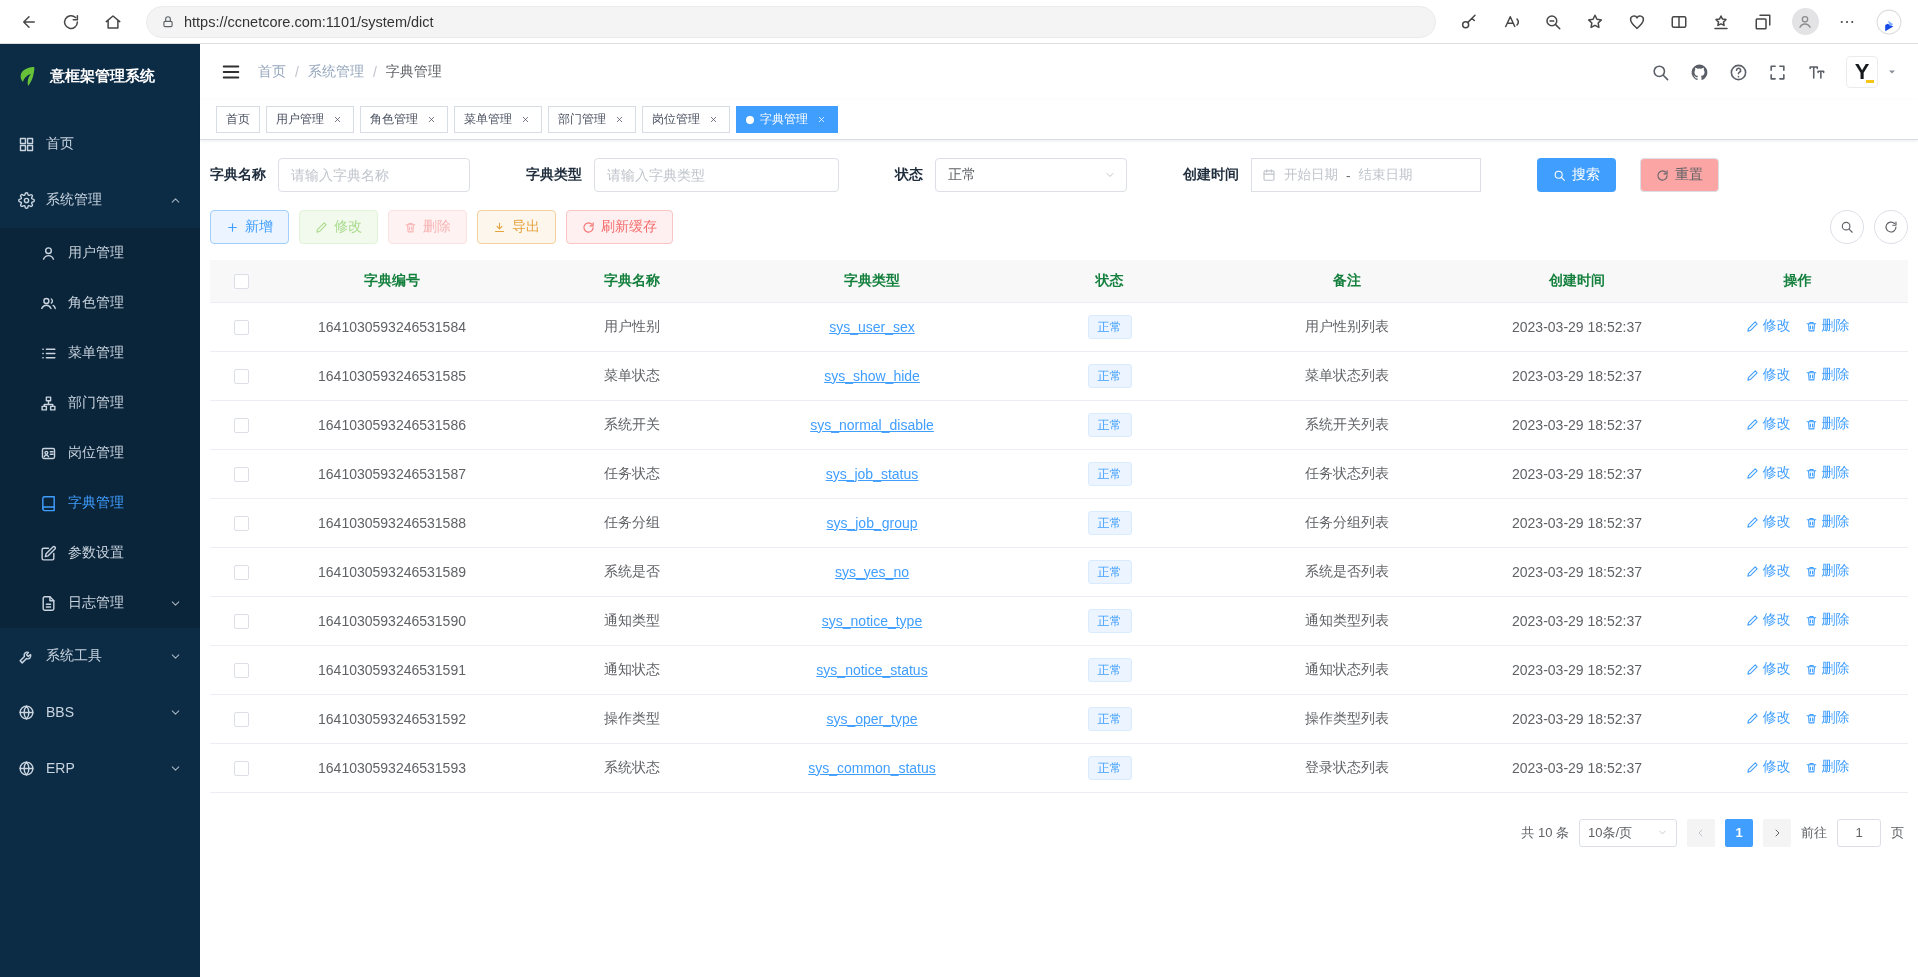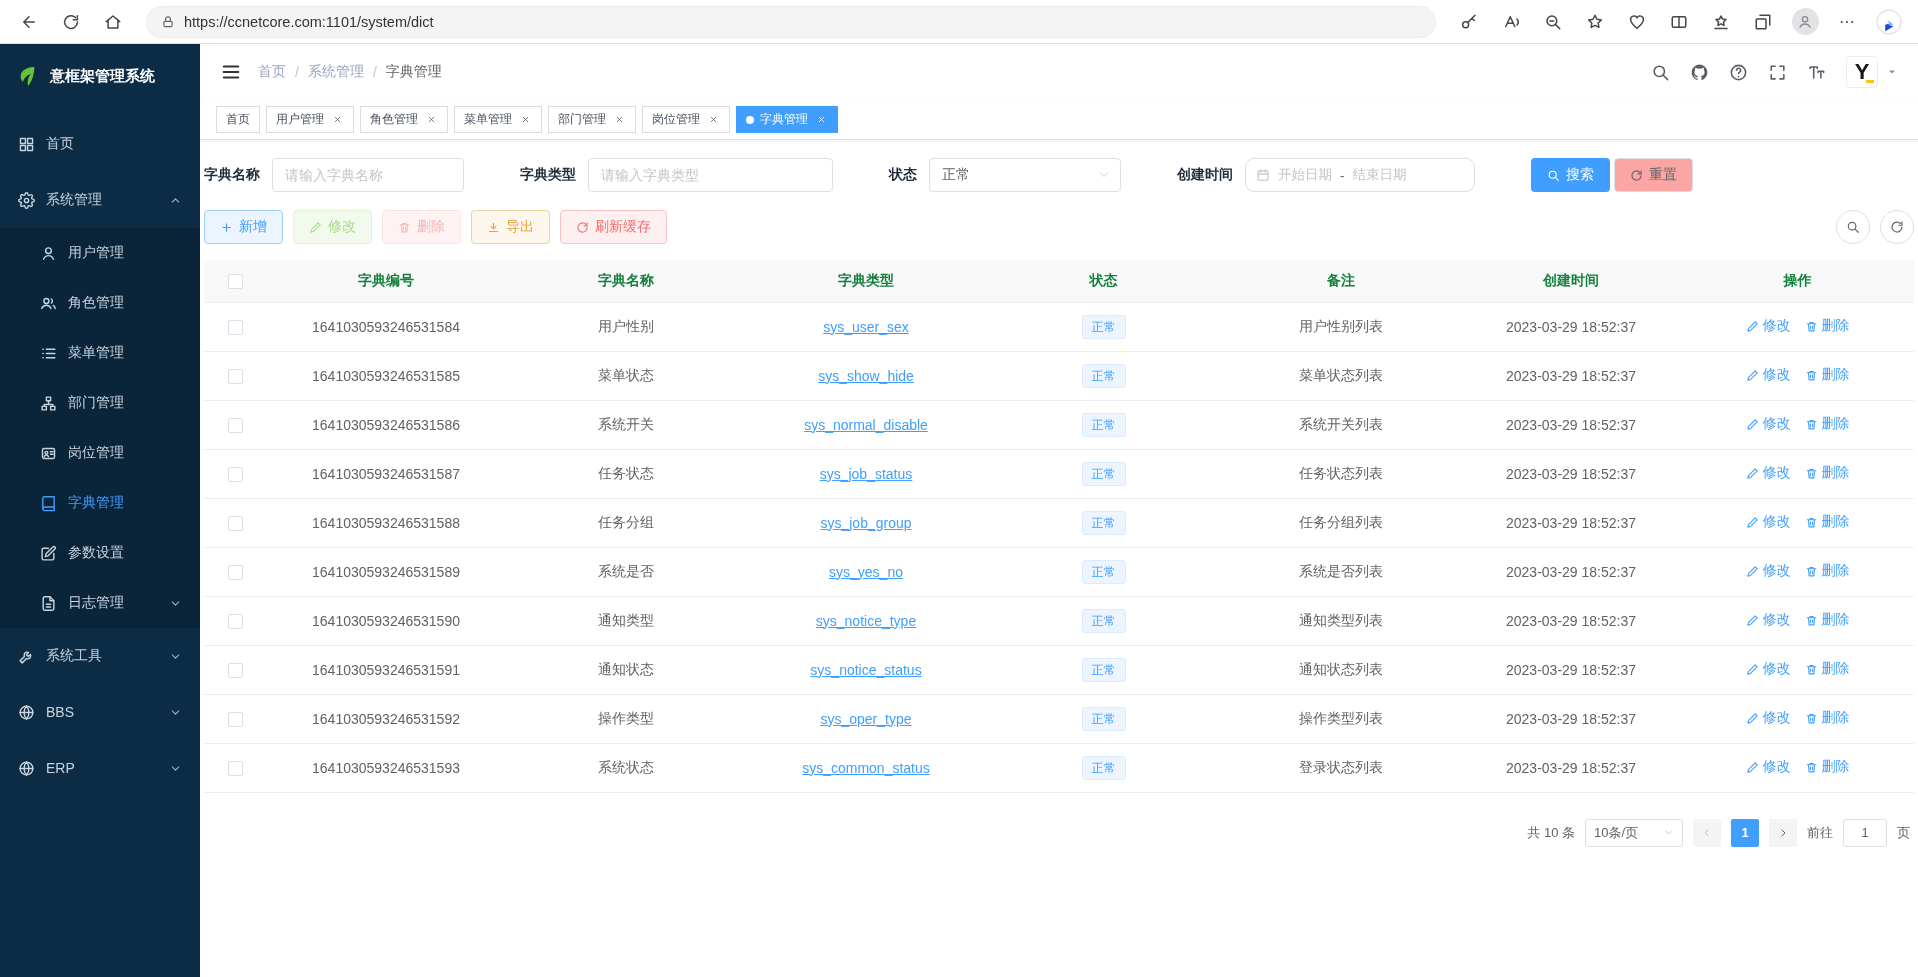--- a/index.html
+++ b/index.html
@@ -45,38 +45,38 @@
   .hdr-caret{width:12px;height:12px;color:#8a8f97;margin-left:-12px;cursor:pointer}
 
   .tabsbar{height:40px;display:flex;align-items:center;gap:6px;padding:0 16px;border-bottom:1px solid #d8dce5;box-shadow:0 1px 3px rgba(0,0,0,.08);flex:none}
   .tab{height:27px;display:flex;align-items:center;gap:6px;padding:0 9px;border:1px solid #d8dce5;background:#fff;color:#495060;font-size:12px;cursor:pointer;flex:none}
   .tab-close{width:14px;height:14px;border-radius:50%;display:inline-flex;align-items:center;justify-content:center}
   .tab-close .icw{width:9px;height:9px}
   .tab.active{background:#409eff;border-color:#409eff;color:#fff}
   .tab-dot{width:8px;height:8px;border-radius:50%;background:#fff}
 
   
-  .content{flex:1;padding:18px 4px 0;overflow:hidden}
+  .content{flex:1;padding:18px 10px 0;overflow:hidden}
   .sform{display:flex;align-items:center;margin-bottom:18px}
   .sf-item{display:flex;align-items:center;margin-right:56px}
   .sf-label{font-weight:700;font-size:14px;color:#1f2d3d;margin-right:12px;white-space:nowrap}
   .inp{height:34px;border:1px solid #dcdfe6;border-radius:4px;padding:0 12px;font-size:14px;color:#0f766e;background:#fff}
   .inp::placeholder{color:#c0c4cc}
   .inp.name{width:192px}
   .inp.type{width:245px}
   .selbox{width:192px;height:34px;border:1px solid #dcdfe6;border-radius:4px;display:flex;align-items:center;padding:0 10px 0 12px;font-size:14px;color:#606266;cursor:pointer;background:#fff}
   .selbox .caret{margin-left:auto;width:12px;height:12px;color:#c0c4cc}
-  .datebox{width:230px;height:34px;border:1px solid #dcdfe6;border-radius:9px;display:flex;align-items:center;gap:8px;padding:0 10px;font-size:13.5px;color:#c0c4cc;background:#fff;cursor:pointer}
+  .datebox{width:230px;height:34px;border:1px solid #dcdfe6;border-radius:0;display:flex;align-items:center;gap:8px;padding:0 10px;font-size:13.5px;color:#c0c4cc;background:#fff;cursor:pointer}
   .datebox .icw{width:14px;height:14px;color:#c0c4cc}
   .datebox .dsep{color:#606266}
   .btn{height:34px;border-radius:4px;display:inline-flex;align-items:center;gap:6px;padding:0 15px;font-size:14px;cursor:pointer;border:1px solid transparent;white-space:nowrap;background:#fca5a5}
   .btn .icw{width:13px;height:13px}
   .btn-primary{background:#409eff;color:#fff}
   .btn-default{border-color:#dcdfe6;color:#606266}
-  .sf-actions{display:flex;gap:4px}
+  .sf-actions{display:flex;gap:24px}
   .toolbar{display:flex;align-items:center;gap:10px}
   .btn-plain-primary{background:#ecf5ff;border-color:#a0cfff;color:#409eff}
   .btn-plain-success-dis{background:#f2f9ed;border-color:#e1f3d8;color:#a8dc8c;cursor:not-allowed}
   .btn-plain-danger-dis{background:#fef2f2;border-color:#fde2e2;color:#f9b4b4;cursor:not-allowed}
   .btn-plain-warning{background:#fdf6ec;border-color:#f3d19e;color:#e6a23c}
   .btn-plain-danger{background:#fef0f0;border-color:#fbc4c4;color:#f56c6c}
   .tb-right{margin-left:auto;display:flex;gap:10px}
   .circle-btn{width:34px;height:34px;border-radius:50%;border:1px solid #dcdfe6;background:#fff;display:flex;align-items:center;justify-content:center;color:#606266;cursor:pointer}
   .circle-btn .icw{width:14px;height:14px}
 

